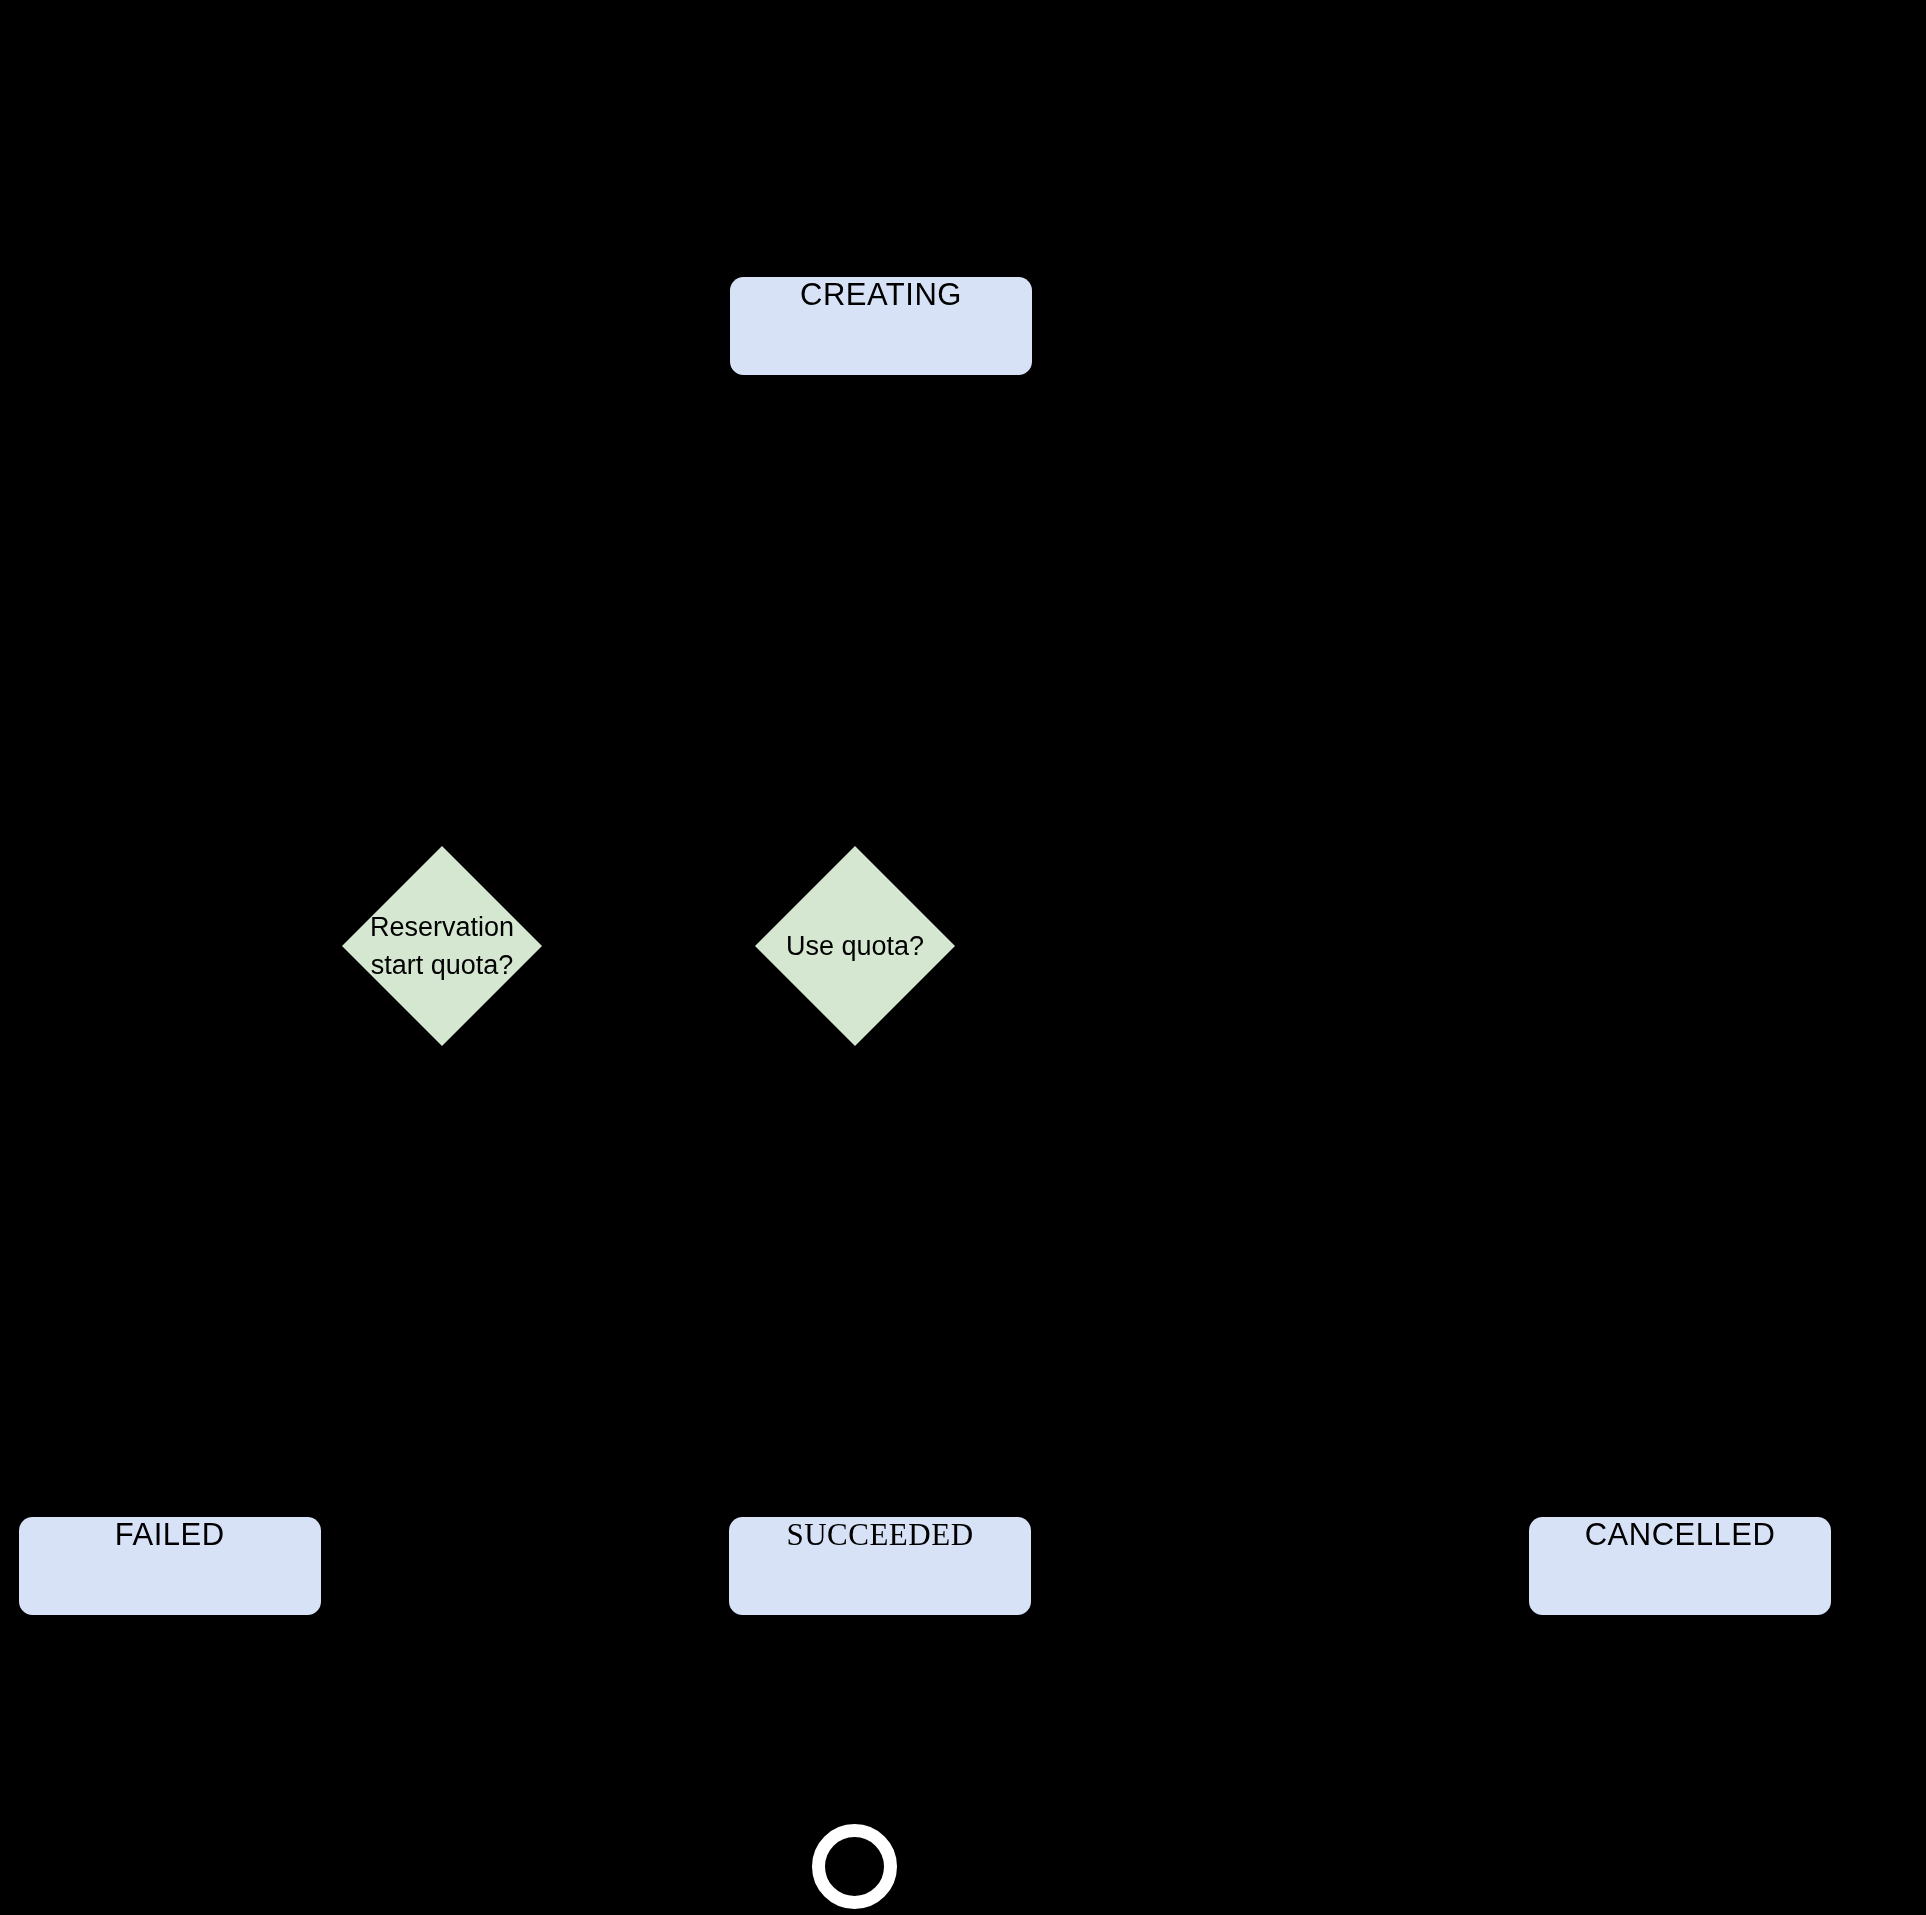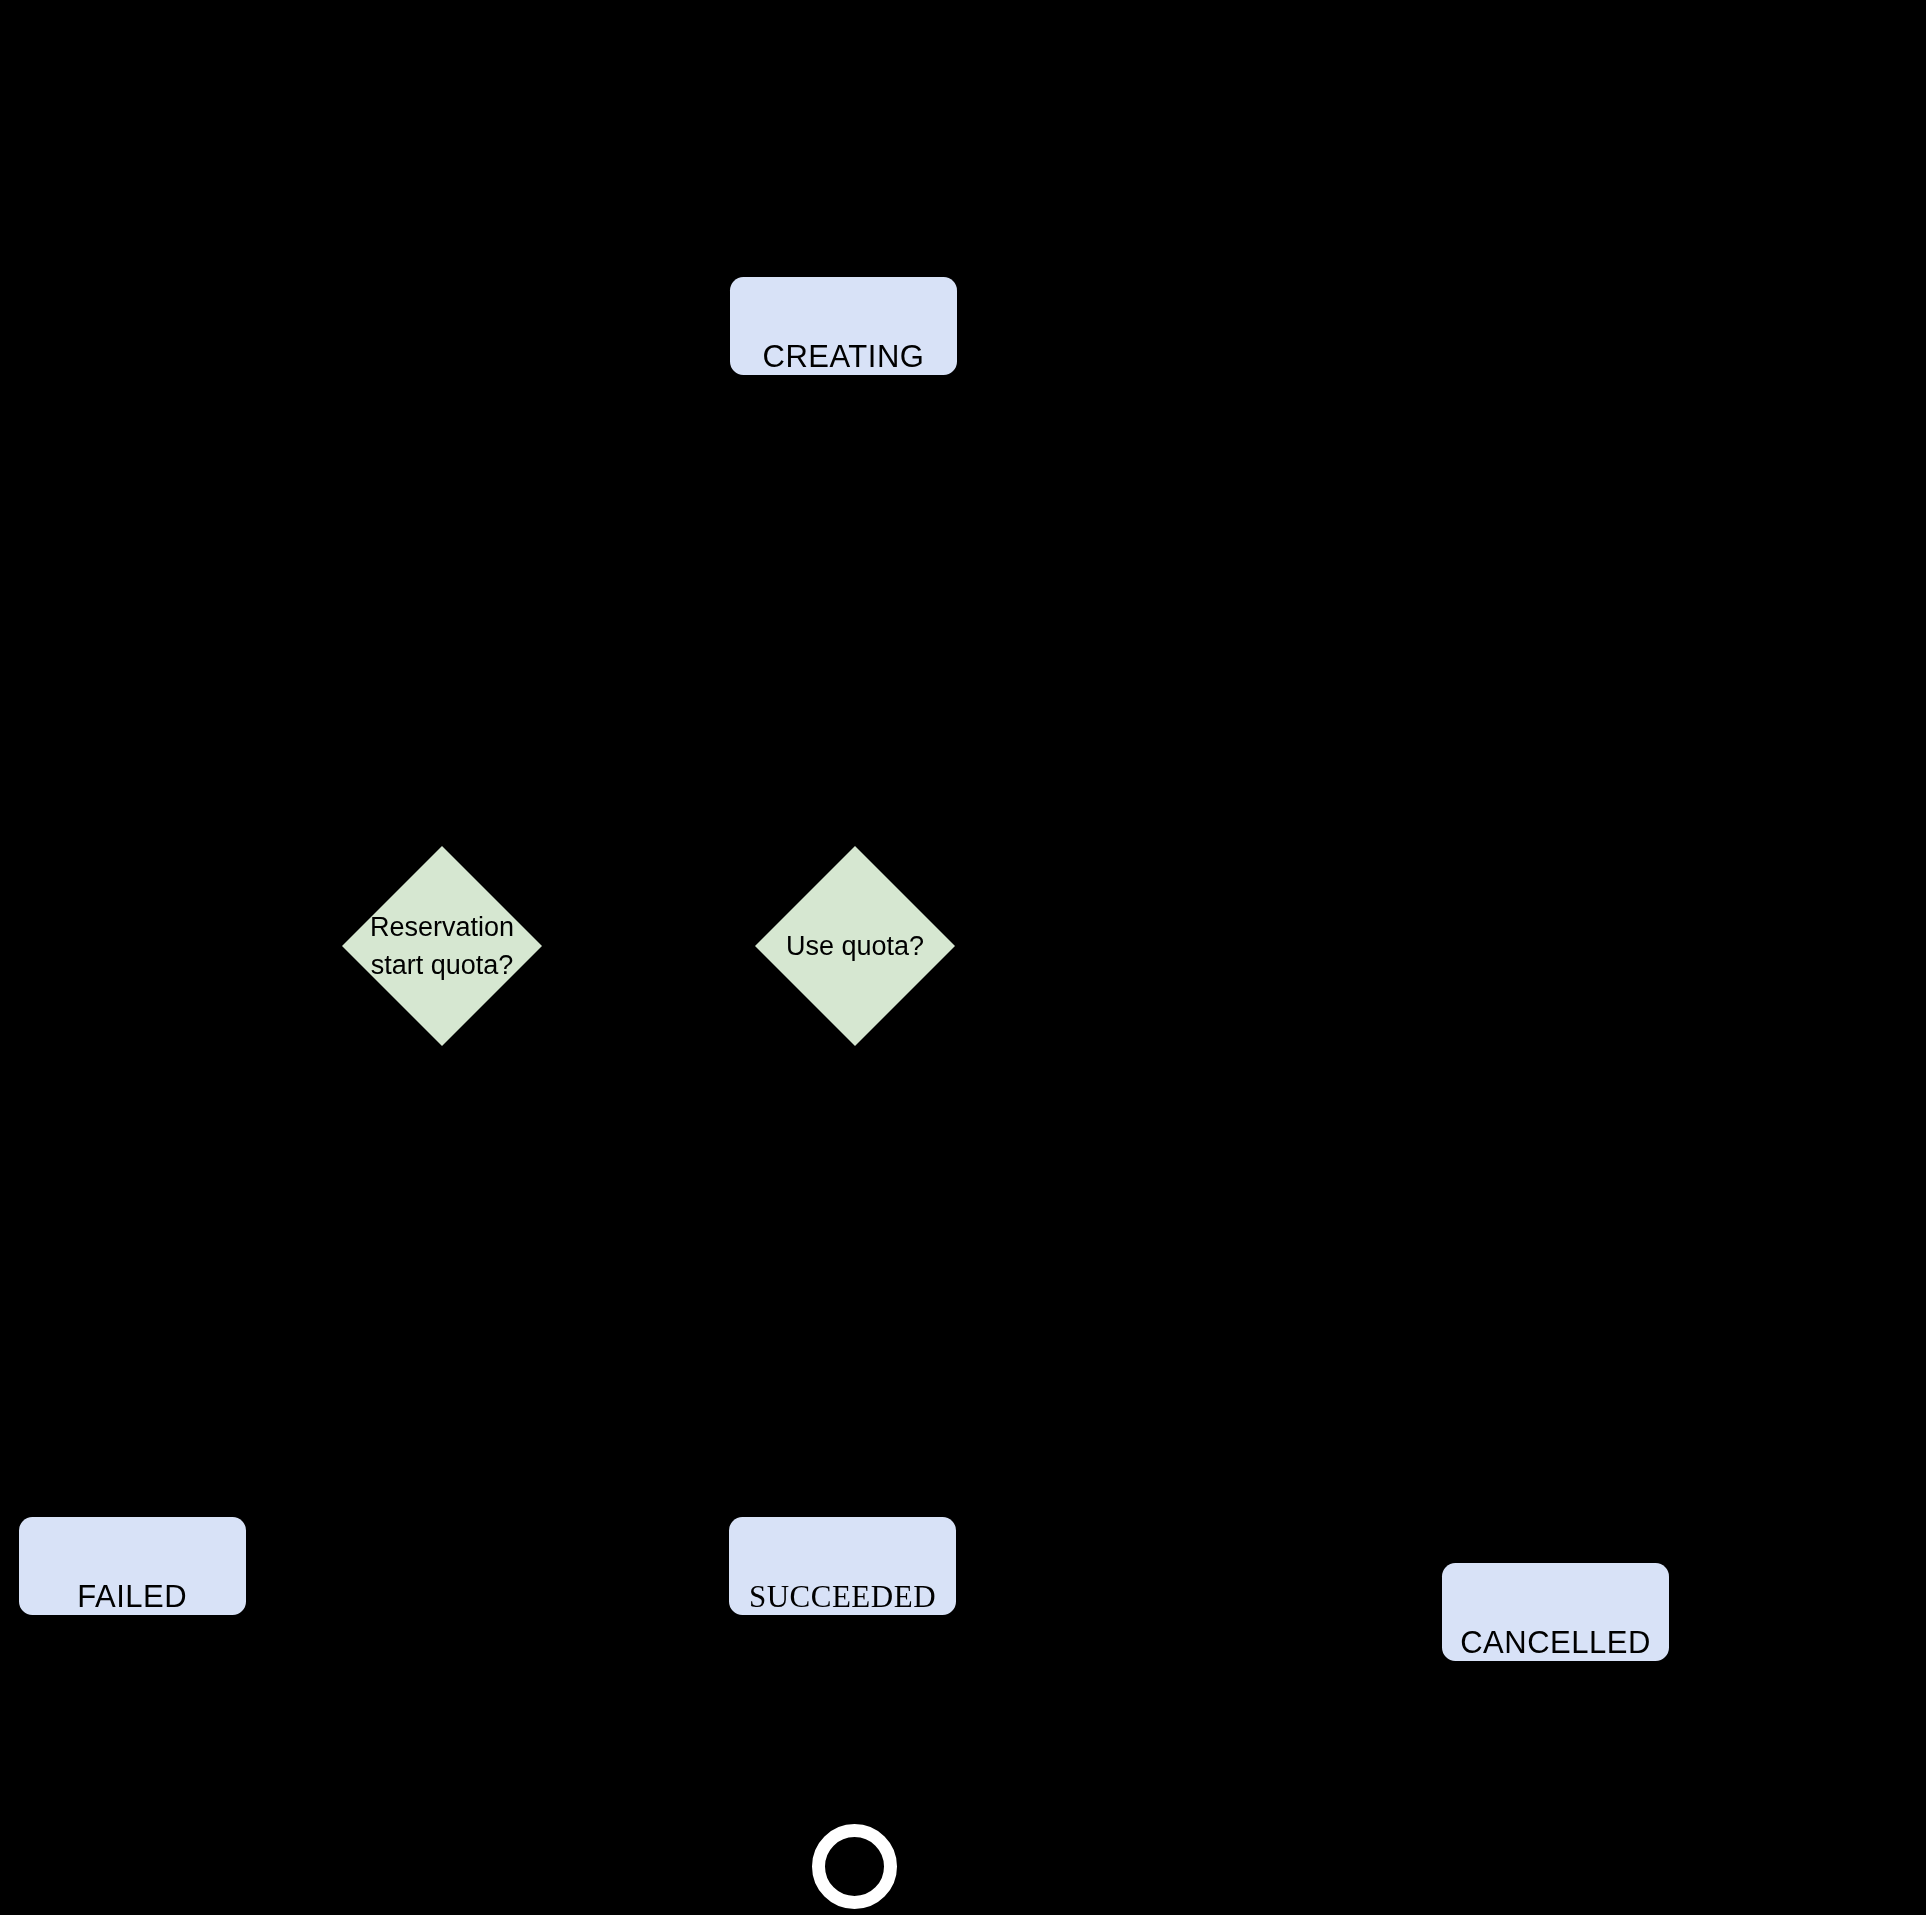--- a/index.html
+++ b/index.html
@@ -10,26 +10,26 @@
   .diagram {
     position: relative;
     width: 1926px;
     height: 1916px;
     background: #000000;
     overflow: hidden;
     font-family: "Liberation Sans", "DejaVu Sans", sans-serif;
   }
   .state-box {
     position: absolute;
-    width: 227px;
+    width: 302px;
     height: 98px;
     background: #d8e2f7;
     border-radius: 13.4px;
     display: flex;
-    align-items: flex-end;
+    align-items: flex-start;
     justify-content: center;
   }
   .state-box .label {
     color: #000000;
     font-size: 31px;
     letter-spacing: 0.5px;
     white-space: pre-line;
     text-align: center;
   }
   .decision {
@@ -57,21 +57,21 @@
     height: 59px;
     border: 13.4px solid #ffffff;
     border-radius: 50%;
     background: transparent;
   }
   
   #node-creating  { left: 730px; top: 277px;  }
   #node-accepted  { left: 729px; top: 587px; }
   #node-failed    { left: 6.7px;   top: 1517px; margin-left: 12px; }
   #node-succeeded { left: 729px; top: 1517px; font-family: Liberation Serif, serif; }
-  #node-cancelled { left: 1442px; top: 1517px; margin-top: 46px; }
+  #node-cancelled { left: 1529px; top: 1517px; }
   #node-reservation-start-time { left: 342px;  top: 846px; }
   #node-use-case               { left: 755px; top: 846px; }
   #node-enough-quota           { left: 1168px; top: 846px; }
   #node-resources-available    { left: 1169px; top: 1207px; }
 </style>
 </head>
 <body>
 
 <div class="diagram">
 

